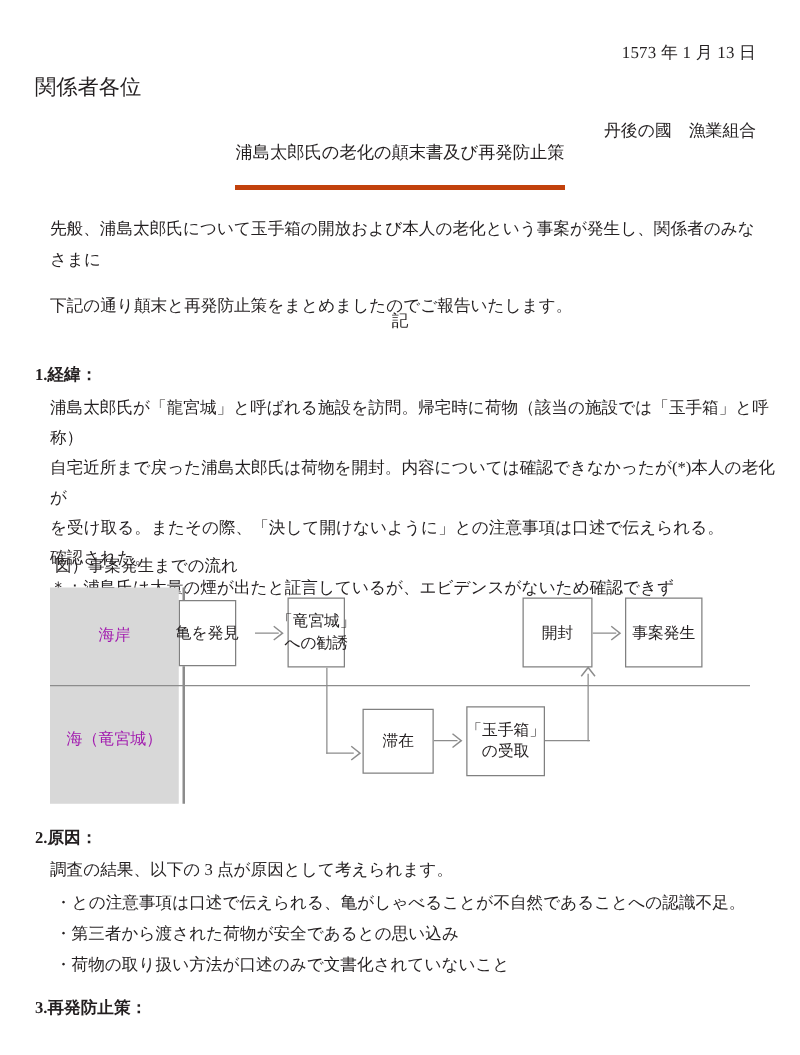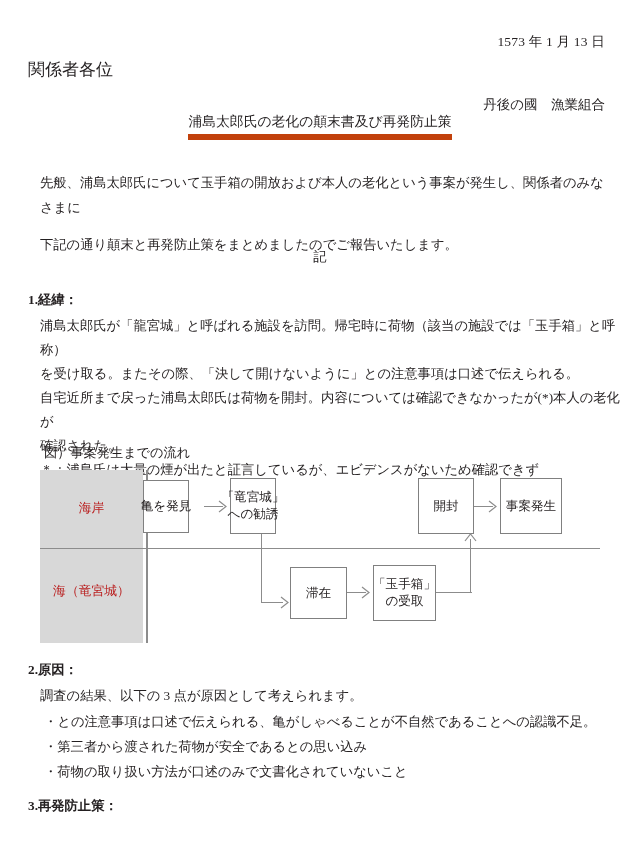--- a/index.html
+++ b/index.html
@@ -48,22 +48,22 @@
   .doc-title {
     position: absolute;
     top: 113px;
     left: 0;
     width: 640px;
     text-align: center;
     font-size: 13.8px;
     white-space: nowrap;
   }
   .doc-title span.u {
-    border-bottom: 6px solid #c2410c;
-    padding-bottom: 5px;
+    border-bottom: 4px solid #c2410c;
+    padding-bottom: 19px;
   }
 
   
   .intro {
     position: absolute;
     top: 158px;
     left: 28px;
     width: 590px;
     font-size: 13.3px;
     line-height: 25px;
@@ -130,21 +130,21 @@
     width: 103px;
     height: 173px;
     background: #d8d8d8;
   }
   .lane-label {
     position: absolute;
     left: 0;
     width: 103px;
     text-align: center;
     font-size: 12.8px;
-    color: #b91c1c;
+    color: #a21caf;
     white-space: nowrap;
   }
   .lane-label.top { top: 30px; }
   .lane-label.bottom { top: 113px; }
 
   .lane-divider-v {
     position: absolute;
     left: 106px;
     top: 0;
     width: 2px;
@@ -210,22 +210,22 @@
   <div class="intro">
     <p>先般、浦島太郎氏について玉手箱の開放および本人の老化という事案が発生し、関係者のみなさまに</p>
     <p>下記の通り顛末と再発防止策をまとめましたのでご報告いたします。</p>
   </div>
 
   <div class="ki">記</div>
 
   <div class="sec-head" style="top:291px">1.経緯：</div>
   <div class="body-block" style="top:314px">
     <p>浦島太郎氏が「龍宮城」と呼ばれる施設を訪問。帰宅時に荷物（該当の施設では「玉手箱」と呼称）</p>
+    <p>自宅近所まで戻った浦島太郎氏は荷物を開封。内容については確認できなかったが(*)本人の老化が</p>
     <p>を受け取る。またその際、「決して開けないように」との注意事項は口述で伝えられる。</p>
-    <p>自宅近所まで戻った浦島太郎氏は荷物を開封。内容については確認できなかったが(*)本人の老化が</p>
     <p>確認された。</p>
     <p class="hang">＊：浦島氏は大量の煙が出たと証言しているが、エビデンスがないため確認できず</p>
   </div>
 
   <div class="fig-caption">図）事案発生までの流れ</div>
 
   <div id="diagram">
 
     <div class="lane-label-col"></div>
     <div class="lane-label top">海岸</div>

